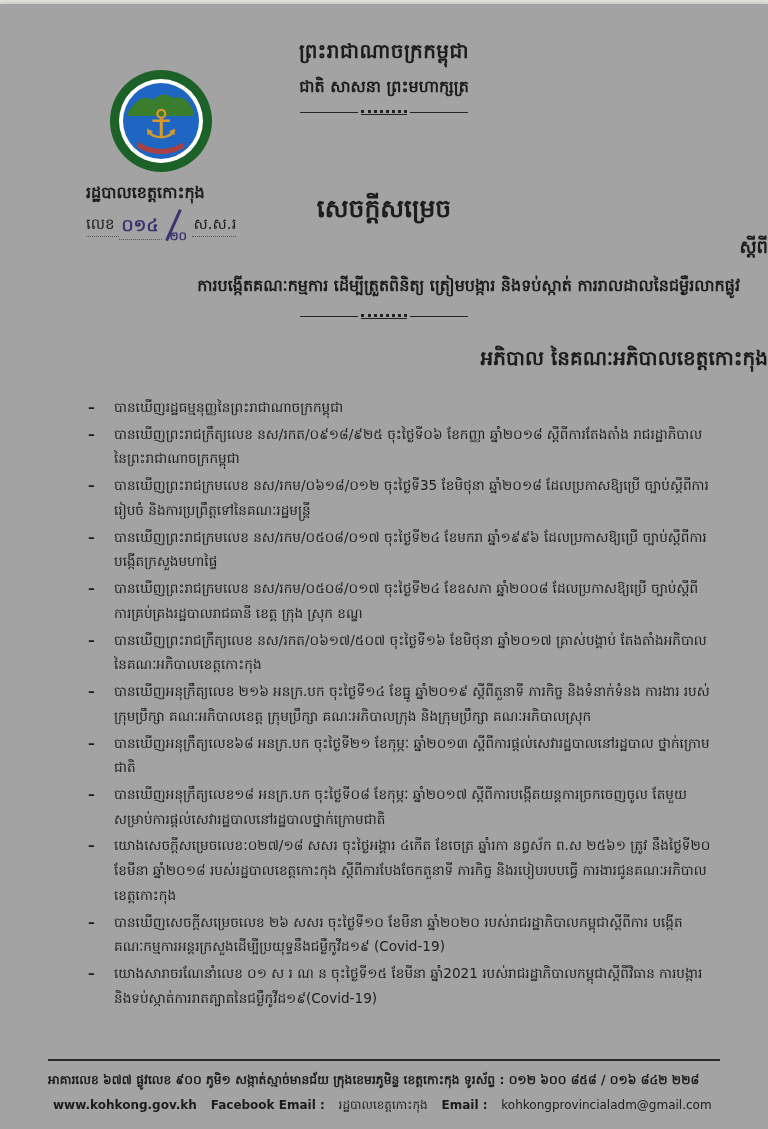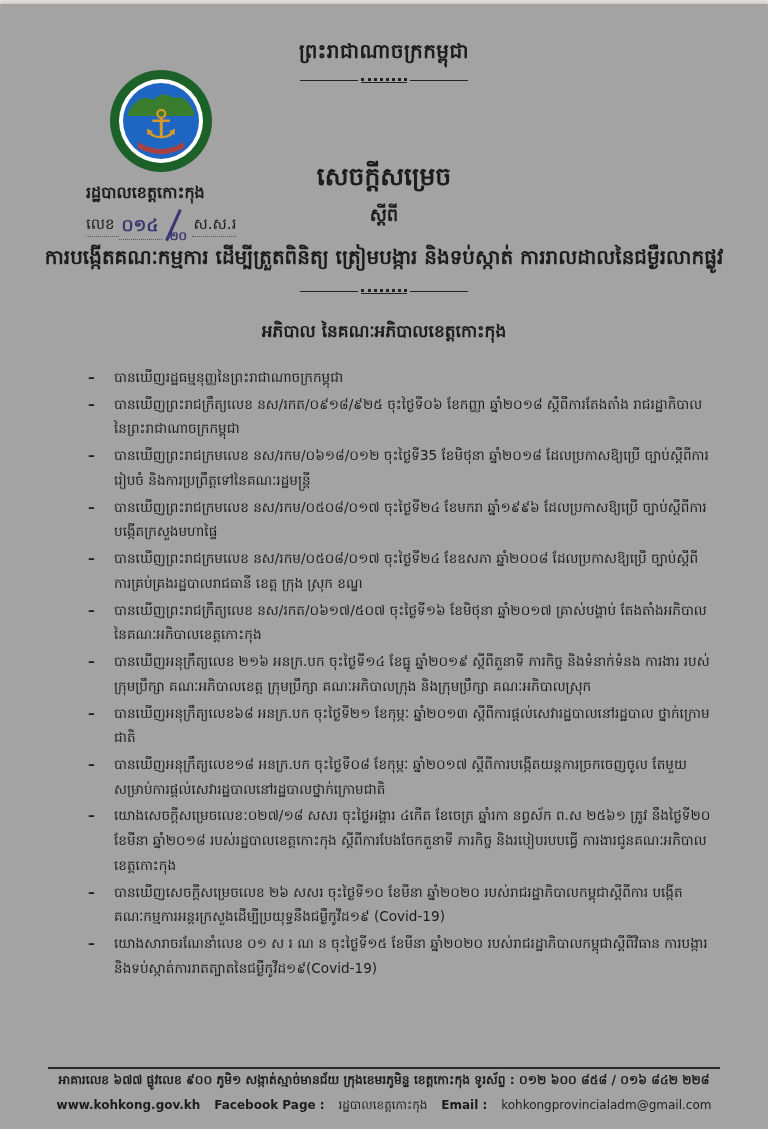--- a/index.html
+++ b/index.html
@@ -39,47 +39,48 @@
   .hand-frac .frac-slash {
     position:absolute; left:10px; top:-6px;
     width:2.5px; height:34px; background:#3a3570; transform:rotate(24deg);
   }
   .hand-frac .frac-denom { position:absolute; left:8px; top:14px; font-size:12px; }
   .ref-code { border-bottom:1.5px dotted #555; padding-left:2px; }
 
   
   .title-block { margin-top:78px; text-align:center; }
   .t-decision { font-size:25px; font-weight:bold; }
-  .t-regarding { font-size:18px; font-weight:bold; margin-top:6px; }
-  .t-subject { font-size:20px; font-weight:bold; margin-top:10px; line-height:1.75; padding:0 28px; }
-  .issuer { text-align:center; font-size:17px; font-weight:bold; margin-top:26px; }
+  .t-regarding { font-size:18px; font-weight:bold; margin-top:6px;text-align:right; }
+  .t-subject { font-size:16px; font-weight:bold; margin-top:10px; line-height:1.75; padding:0 28px;text-align:right; }
+  .issuer { text-align:right; font-size:20px; font-weight:bold; margin-top:26px; }
 
   
   .preamble { margin:20px 56px 0 88px; }
   .p-item { display:flex; font-size:13.6px; line-height:1.82; margin-top:2px; }
   .p-dash { flex:0 0 26px; font-weight:bold; }
   .p-text { flex:1; text-align:left; }
 
   
   .footer {
     position:absolute; left:48px; right:48px; bottom:18px;
-    border-top:2px solid #2a2a2a; padding-top:3px; text-align:center;
+    border-top:2px solid #2a2a2a; padding-top:11px; text-align:left;
   }
   .f-address { font-size:12.3px; font-weight:bold; }
   .f-contacts { font-size:12px; margin-top:7px; }
   .f-contacts .seg { margin:0 5px; }
   .bold { font-weight:bold; }
 </style>
 </head>
 <body>
 
 <div class="page">
 
   <div class="kingdom-header">
     <div class="kingdom-title">ព្រះរាជាណាចក្រកម្ពុជា</div>
+    <div class="kingdom-motto">ជាតិ សាសនា ព្រះមហាក្សត្រ</div>
     <div class="ornament">
       <span class="wing"></span>
       <span class="knot"></span>
       <span class="wing"></span>
     </div>
   </div>
 
   <div class="seal">
     <svg viewBox="0 0 106 106" width="106" height="106">
       <circle cx="53" cy="53" r="51" fill="#1c6128"></circle>
@@ -170,28 +171,28 @@
         <span class="p-text">យោងសេចក្តីសម្រេចលេខ:០២៧/១៨ សសរ ចុះថ្ងៃអង្គារ ៤កើត ខែចេត្រ ឆ្នាំរកា នព្វស័ក ព.ស ២៥៦១ ត្រូវ នឹងថ្ងៃទី២០ ខែមីនា ឆ្នាំ២០១៨ របស់រដ្ឋបាលខេត្តកោះកុង ស្តីពីការបែងចែកតួនាទី ភារកិច្ច និងរបៀបរបបធ្វើ ការងារជូនគណៈអភិបាលខេត្តកោះកុង</span>
       </div>
 
       <div class="p-item">
         <span class="p-dash">–</span>
         <span class="p-text">បានឃើញសេចក្តីសម្រេចលេខ ២៦ សសរ ចុះថ្ងៃទី១០ ខែមីនា ឆ្នាំ២០២០ របស់រាជរដ្ឋាភិបាលកម្ពុជាស្តីពីការ បង្កើតគណៈកម្មការអន្តរក្រសួងដើម្បីប្រយុទ្ធនឹងជម្ងឺកូវីដ១៩ (Covid-19)</span>
       </div>
 
       <div class="p-item">
         <span class="p-dash">–</span>
-        <span class="p-text">យោងសារាចរណែនាំលេខ ០១ ស រ ណ ន ចុះថ្ងៃទី១៥ ខែមីនា ឆ្នាំ២០២០ របស់រាជរដ្ឋាភិបាលកម្ពុជាស្តីពីវិធាន ការបង្ការ និងទប់ស្កាត់ការរាតត្បាតនៃជម្ងឺកូវីដ១៩(Covid-19)</span>
+        <span class="p-text">យោងសារាចរណែនាំលេខ ០១ ស រ ណ ន ចុះថ្ងៃទី១៥ ខែមីនា ឆ្នាំ2021 របស់រាជរដ្ឋាភិបាលកម្ពុជាស្តីពីវិធាន ការបង្ការ និងទប់ស្កាត់ការរាតត្បាតនៃជម្ងឺកូវីដ១៩(Covid-19)</span>
       </div>
     </div>
 
   <div class="footer">
     <div class="f-address">អាគារលេខ ៦៧៧ ផ្លូវលេខ ៩០០ ភូមិ១ សង្កាត់ស្មាច់មានជ័យ ក្រុងខេមរភូមិន្ទ ខេត្តកោះកុង ទូរស័ព្ទ : ០១២ ៦០០ ៨៥៨ / ០១៦ ៨៤២ ២២៨</div>
     <div class="f-contacts">
       <span class="seg bold">www.kohkong.gov.kh</span>
-      <span class="seg bold">Facebook Page :</span>
+      <span class="seg bold">Facebook Email :</span>
       <span class="seg">រដ្ឋបាលខេត្តកោះកុង</span>
       <span class="seg bold">Email :</span>
       <span class="seg">kohkongprovincialadm@gmail.com</span>
     </div>
   </div>
 
 </div>
 
 </body></html>

